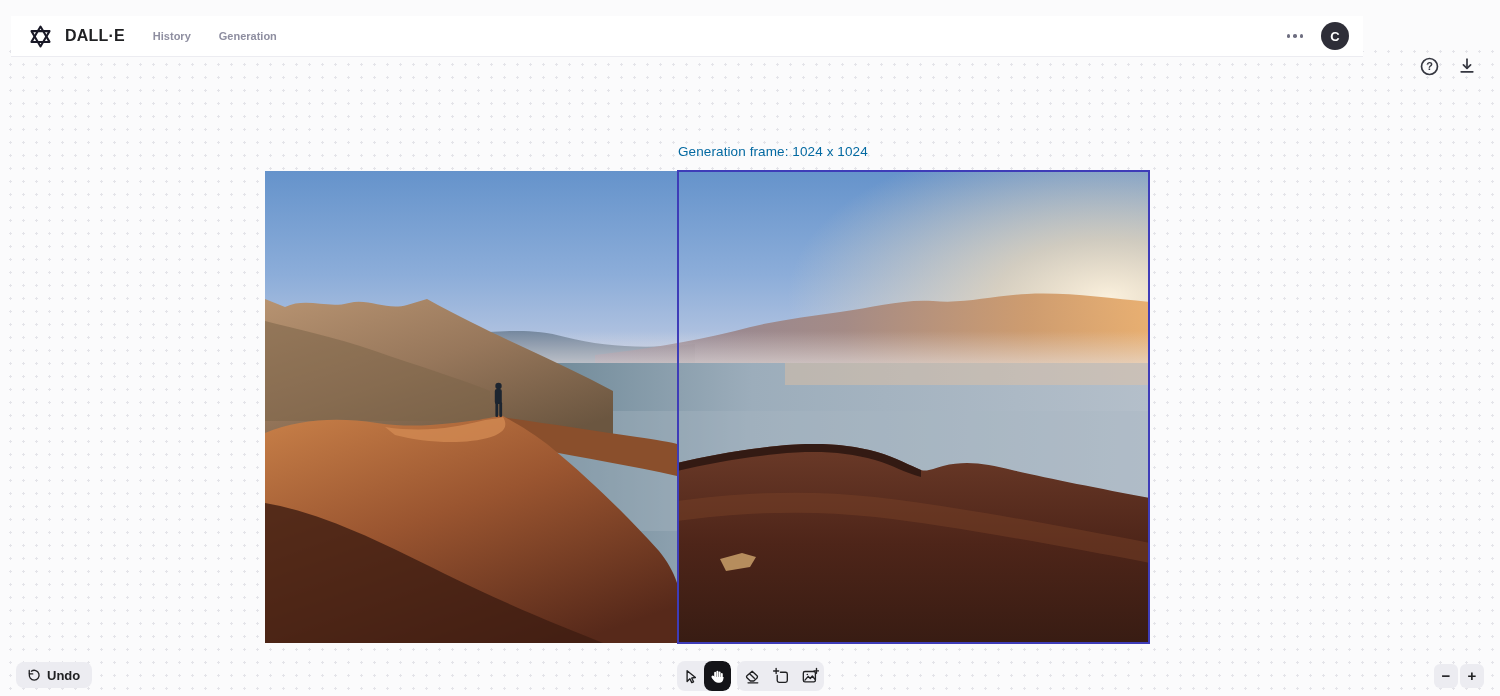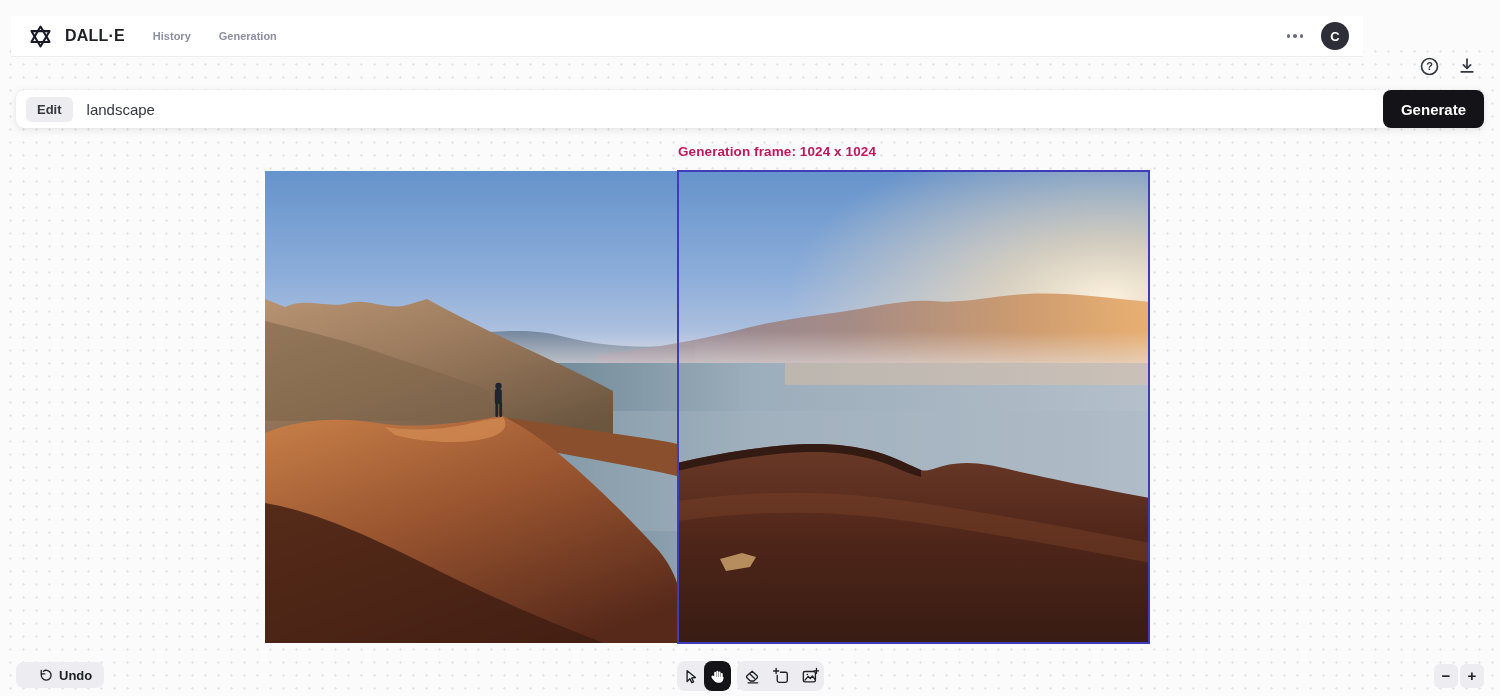--- a/index.html
+++ b/index.html
@@ -48,34 +48,34 @@
   .prompt-text { margin-left:14px; font-size:15px; color:#353740; flex:1; white-space:nowrap; }
   .generate-btn {
     height:38px; padding:0 18px; background:#141418; color:#fff;
     border:none; border-radius:8px; font-family:inherit;
     font-size:15px; font-weight:700; cursor:pointer;
   }
 
   
   .frame-label {
     position:absolute; left:678px; top:144px; z-index:22;
-    font-size:13.5px; font-weight:700; color:#be185d; letter-spacing:.1px;
+    font-size:13.5px; font-weight:400; color:#0369a1; letter-spacing:.1px;
   }
   .gen-frame {
     position:absolute; left:677px; top:170px; width:473px; height:474px;
     border:2px solid #3e3cb8; z-index:21; background:transparent;
   }
 
   
   .photo { position:absolute; left:265px; top:171px; width:885px; height:472px; z-index:20; }
 
   
   .undo-btn {
     position:absolute; left:16px; top:662px; height:26px; z-index:28;
-    display:flex; align-items:center; gap:6px; padding:0 12px 0 23px;
+    display:flex; align-items:center; gap:6px; padding:0 12px 0 11px;
     background:#ececf1; border:none; border-radius:8px; cursor:pointer;
     font-family:inherit; font-size:13px; font-weight:700; color:#202123;
   }
   .tool-groups { position:absolute; left:677px; top:661px; display:flex; gap:6px; z-index:28; }
   .tool-group { display:flex; background:#ececf1; border-radius:8px; overflow:hidden; height:30px; }
   .tool { width:27px; height:30px; display:flex; align-items:center; justify-content:center;
     cursor:pointer; color:#222; background:transparent; border:none; }
   .tool.active { background:#141418; border-radius:8px; color:#fff; }
   .tool-group.trio .tool { width:29px; }
 
@@ -208,25 +208,20 @@
     </div>
     <div class="icon-btn">
       <svg width="20" height="20" viewBox="0 0 20 20" fill="none" stroke="#353740" stroke-width="1.7" stroke-linecap="round" stroke-linejoin="round">
         <path d="M10 3.2 V12"></path>
         <path d="M6.4 8.8 L10 12.4 L13.6 8.8"></path>
         <path d="M4.2 15.8 H15.8"></path>
       </svg>
     </div>
   </div>
 
-  <div class="promptbar">
-    <span class="edit-chip">Edit</span>
-    <span class="prompt-text">landscape</span>
-    <button class="generate-btn">Generate</button>
-  </div>
 
   <button class="undo-btn">
     <svg width="14" height="14" viewBox="0 0 20 20" fill="none" stroke="#202123" stroke-width="1.9" stroke-linecap="round" stroke-linejoin="round">
       <path d="M3.2 3.4 V8.4 H8.2"></path>
       <path d="M3.6 8.2 A7 7 0 1 0 6.2 4.6"></path>
     </svg>
     <span>Undo</span>
   </button>
 
   <div class="tool-groups">

